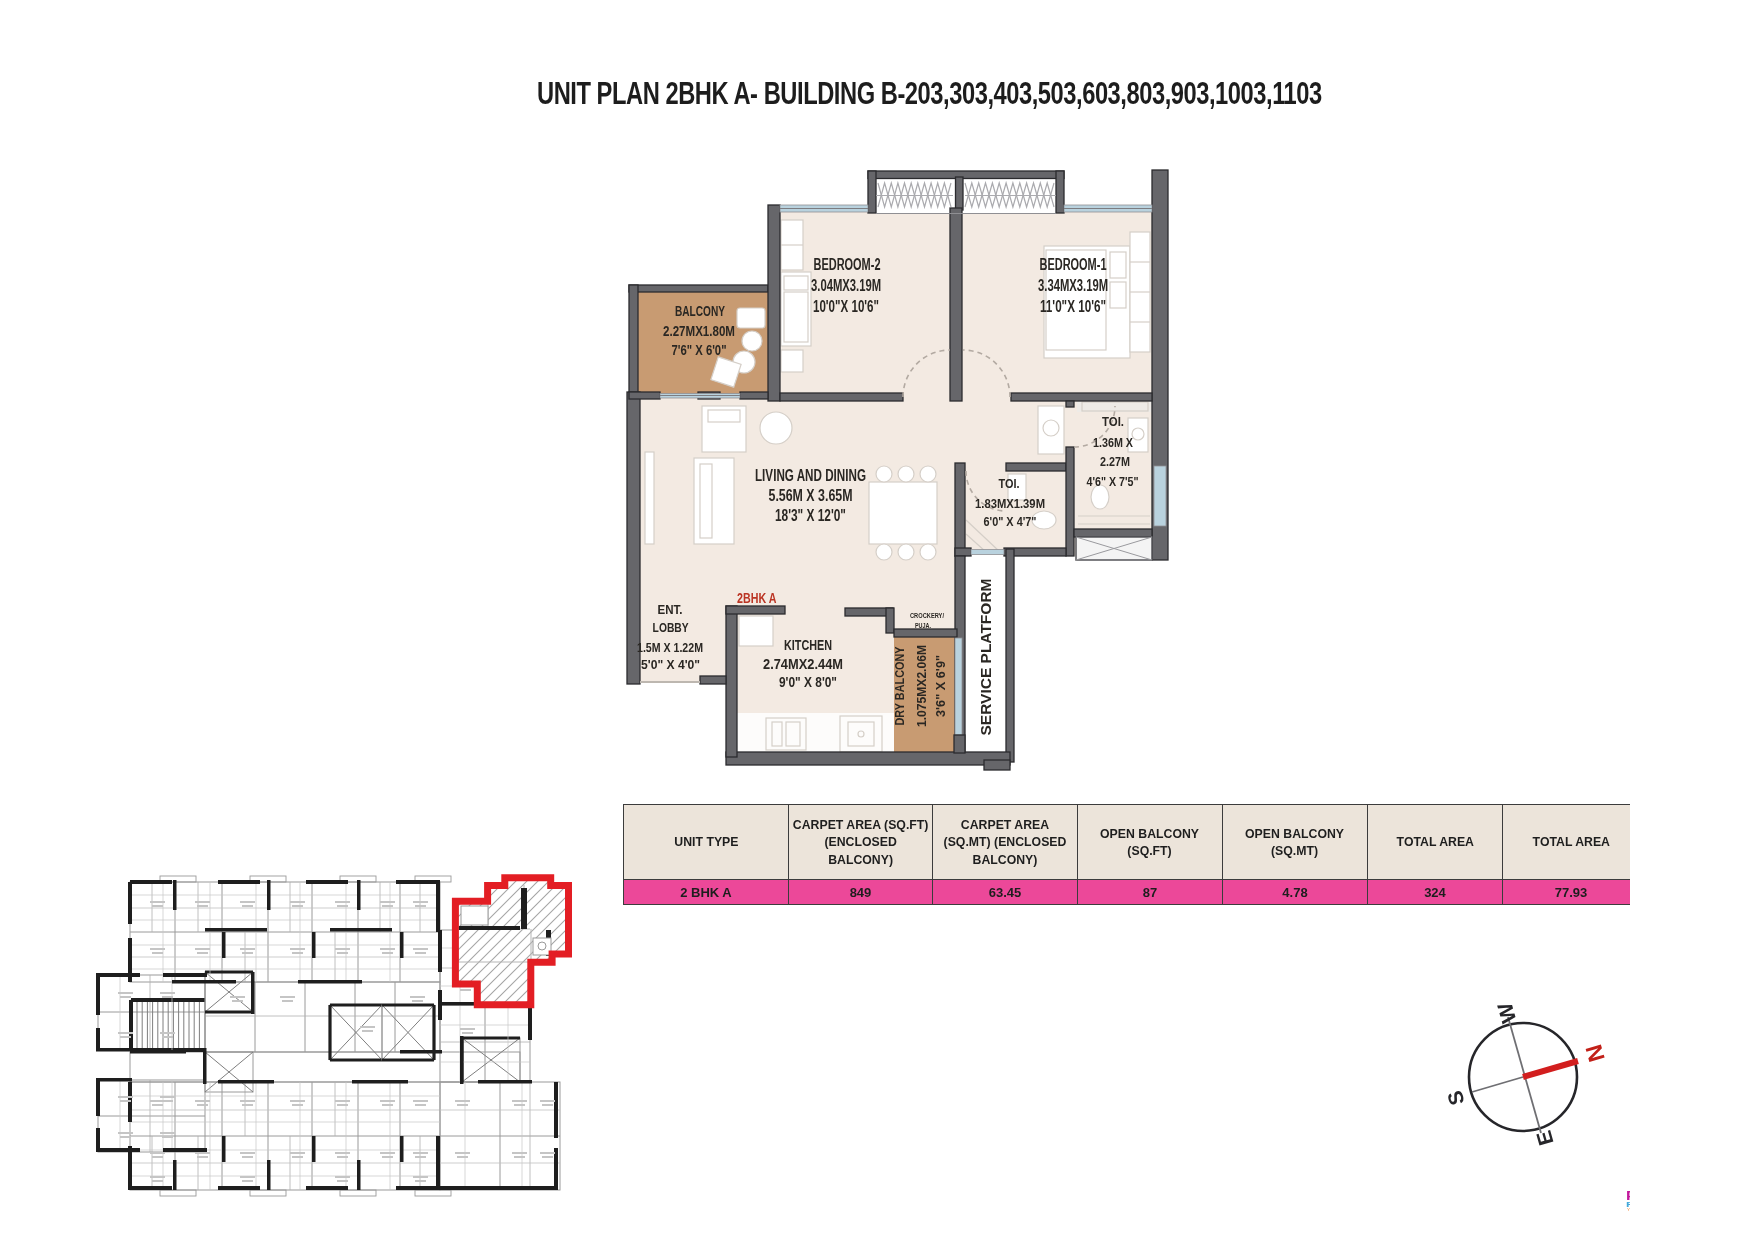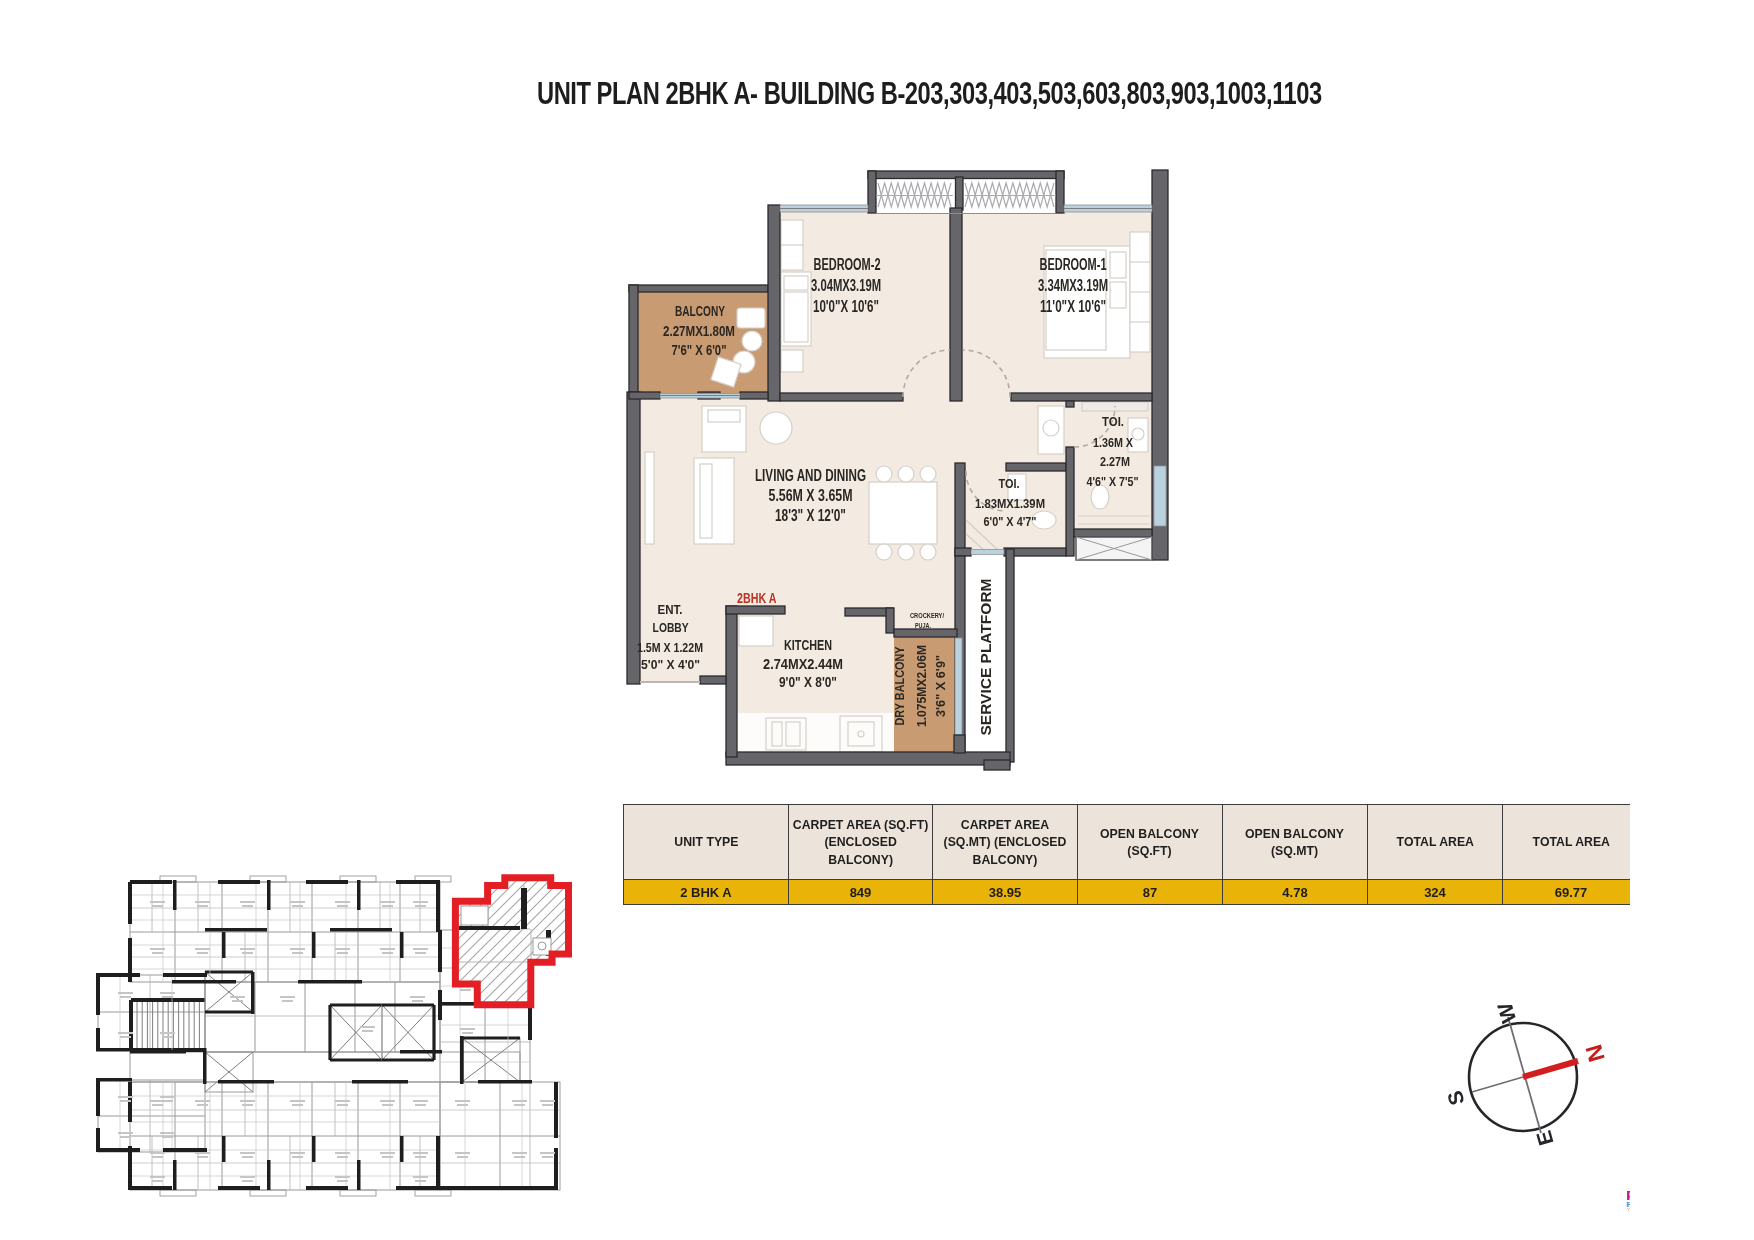--- a/index.html
+++ b/index.html
@@ -1,21 +1,21 @@
 <!DOCTYPE html>
 <html><head>
 <meta charset="utf-8">
 <style>
 html,body{margin:0;padding:0;background:#fff;}
 .page{position:relative;width:1630px;height:1240px;background:#ffffff;overflow:hidden;font-family:"Liberation Sans",sans-serif;}
 .title{position:absolute;left:537px;top:76px;font-size:31px;font-weight:bold;color:#1d1d1d;letter-spacing:-0.6px;white-space:nowrap;transform:scaleX(.765);transform-origin:0 50%;}
 table.area{position:absolute;left:623px;top:804px;width:1016px;border-collapse:collapse;table-layout:fixed;}
 table.area th,table.area td{border:1.5px solid #3c3c3c;text-align:center;vertical-align:middle;color:#1e1e1e;padding:0;}
 table.area th{background:#ece4da;height:74px;font-size:12.8px;font-weight:bold;line-height:1.35;}
-table.area td{background:#eab308;height:24px;font-size:13px;font-weight:bold;}
+table.area td{background:#ec4899;height:24px;font-size:13px;font-weight:bold;}
 .thc{display:inline-block;transform:scaleX(.96);}
 </style>
 </head>
 <body>
 <div class="page">
 
 <div class="title">UNIT PLAN 2BHK A- BUILDING B-203,303,403,503,603,803,903,1003,1103</div>
 
 <svg style="position:absolute;left:0;top:0" width="1754" height="1240" viewBox="0 0 1754 1240">
 <defs>
@@ -712,20 +712,20 @@
 <th><span class="thc">CARPET AREA (SQ.FT)<br>(ENCLOSED<br>BALCONY)</span></th>
 <th><span class="thc">CARPET AREA<br>(SQ.MT) (ENCLOSED<br>BALCONY)</span></th>
 <th><span class="thc">OPEN BALCONY<br>(SQ.FT)</span></th>
 <th><span class="thc">OPEN BALCONY<br>(SQ.MT)</span></th>
 <th><span class="thc">TOTAL AREA</span></th>
 <th><span class="thc">TOTAL AREA</span></th>
 </tr>
 <tr>
 <td>2 BHK A</td>
           <td>849</td>
-          <td>38.95</td>
+          <td>63.45</td>
           <td>87</td>
           <td>4.78</td>
           <td>324</td>
-          <td>69.77</td>
+          <td>77.93</td>
 </tr>
 </tbody>
     </table>
 </div>
 </body></html>

